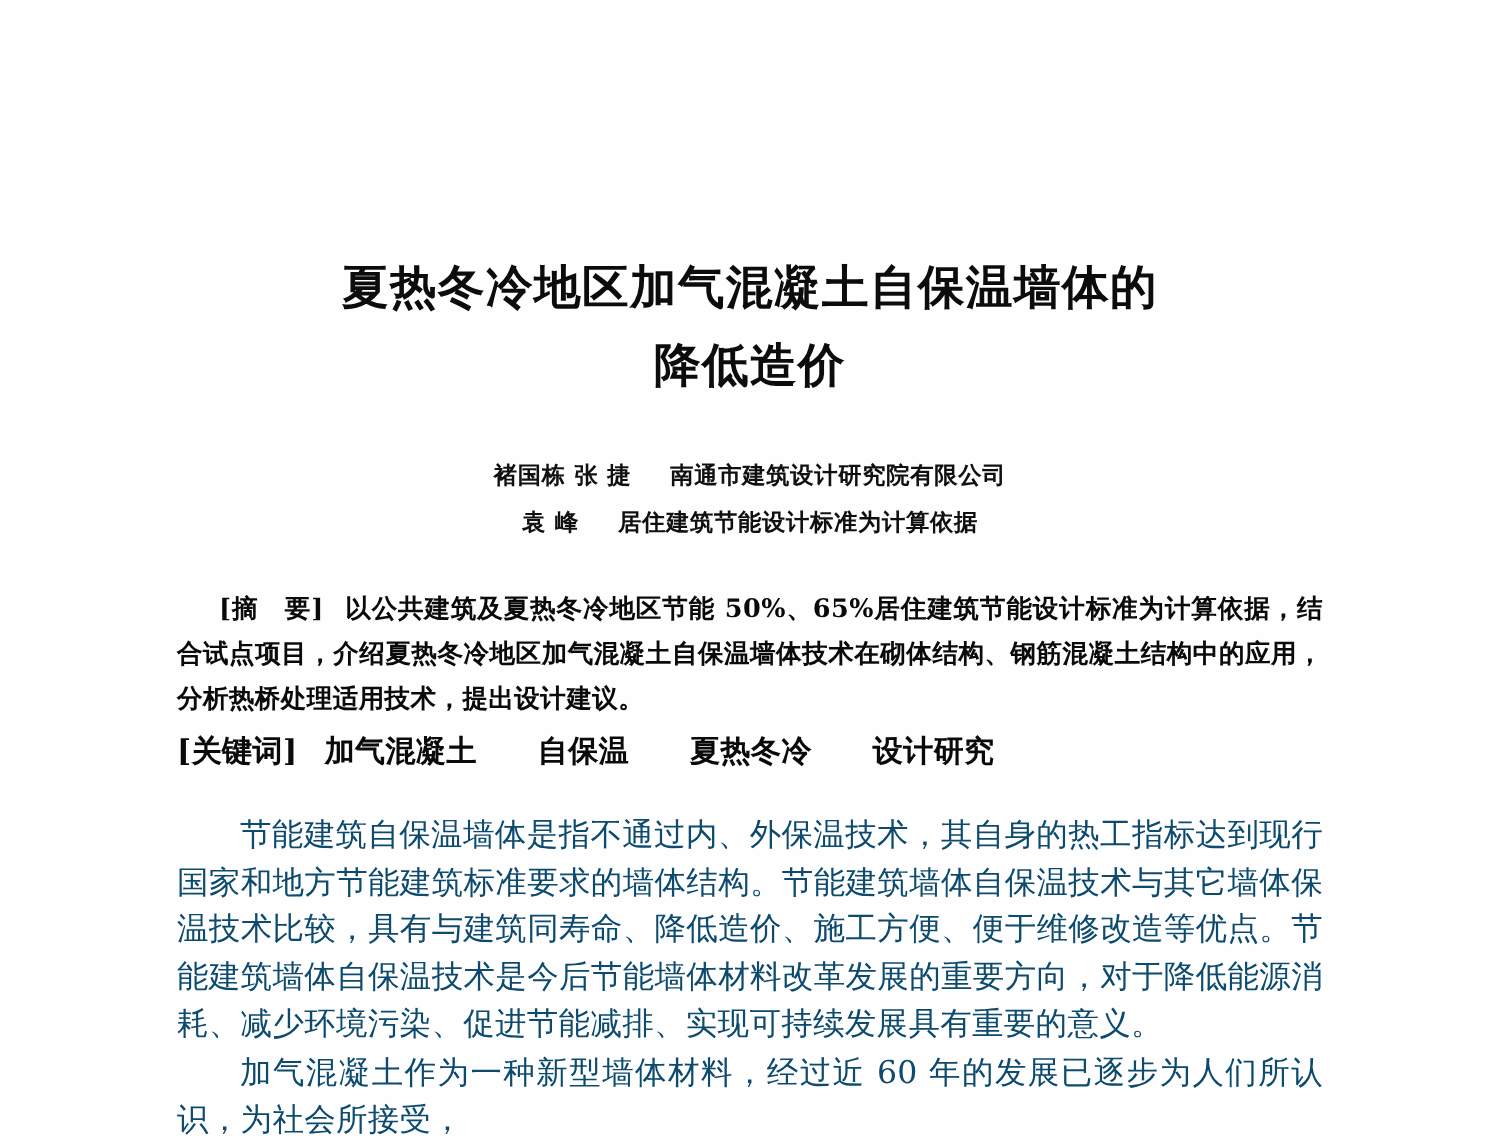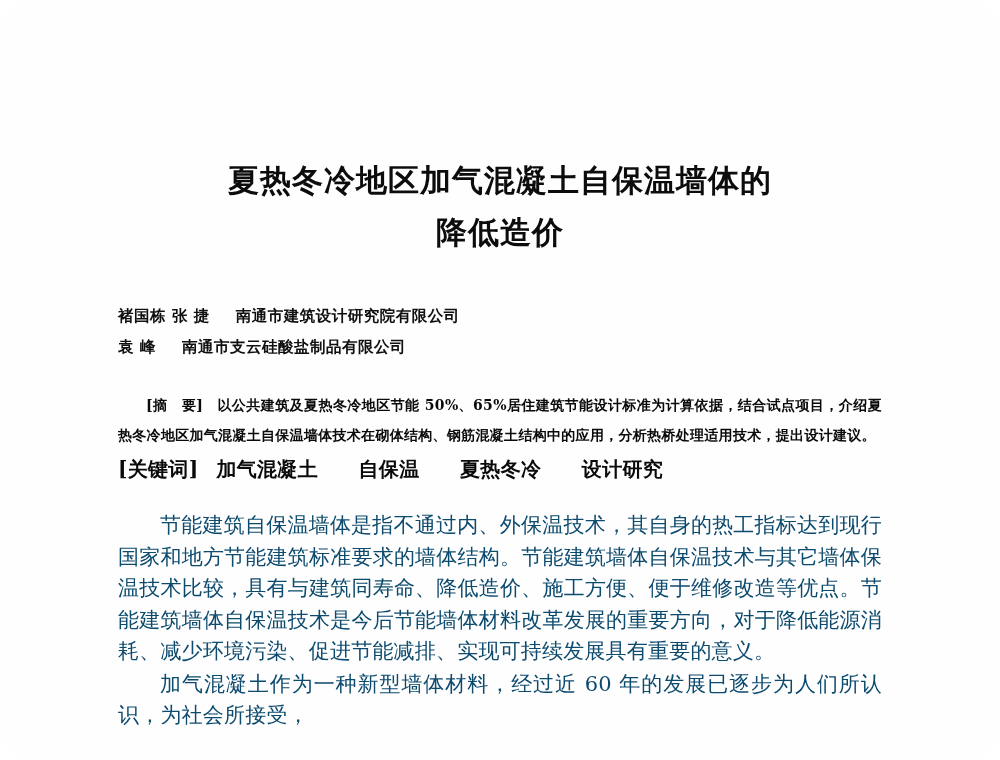--- a/index.html
+++ b/index.html
@@ -13,51 +13,52 @@
     overflow: hidden;
     font-family: "DejaVu Serif", "Liberation Serif", serif;
     color: #0a0a0a;
   }
   .page {
     position: relative;
     width: 1000px;
     height: 760px;
     background: #fefefe;
     box-sizing: border-box;
-    padding: 4px 118px;
+    padding: 16px 118px;
     border-radius: 31px;
   }
   .title-block {
     padding-top: 150px;
     text-align: center;
   }
   .title-line {
     font-size: 31px;
     font-weight: 700;
     letter-spacing: 1px;
     line-height: 52px;
     color: #0c0c0c;
   }
   .authors {
-    margin-top: 42px;
+    margin-top: 31px;
+    text-align: center;
   }
   .author-line {
     font-size: 15.5px;
     font-weight: 700;
     line-height: 31px;
     letter-spacing: 0.5px;
     color: #101010;
   }
   .author-line .sp-wide {
     display: inline-block;
     width: 26px;
   }
   .abstract {
     margin-top: 28px;
-    font-size: 14px;
+    font-size: 17px;
     font-weight: 700;
     line-height: 30px;
     text-align: justify;
     text-justify: inter-ideograph;
     letter-spacing: 0.3px;
   }
   .abstract .lead {
     display: inline-block;
     width: 28px;
   }
@@ -104,21 +105,21 @@
   <div class="title-block">
     <div class="title-line">夏热冬冷地区加气混凝土自保温墙体的</div>
     <div class="title-line">降低造价</div>
   </div>
 
   <div class="authors">
     <div class="author-line">
       <span>褚国栋    张    捷</span><span class="sp-wide"></span><span>南通市建筑设计研究院有限公司</span>
     </div>
     <div class="author-line">
-      <span>袁    峰</span><span class="sp-wide"></span><span>南通市支云硅酸盐制品有限公司</span>
+      <span>袁    峰</span><span class="sp-wide"></span><span>居住建筑节能设计标准为计算依据</span>
     </div>
   </div>
 
   <div class="abstract">
     <span class="lead"></span><span class="tag">[摘　要]</span><span class="tag-gap"></span><span>以公共建筑及夏热冬冷地区节能 50%、65%居住建筑节能设计标准为计算依据，结合试点项目，介绍夏热冬冷地区加气混凝土自保温墙体技术在砌体结构、钢筋混凝土结构中的应用，分析热桥处理适用技术，提出设计建议。</span>
   </div>
 
   <div class="keywords">
     <span class="lead"></span><span class="tag">[关键词]</span><span class="kw-gap"></span><span>加气混凝土　　自保温　　夏热冬冷　　设计研究</span>
   </div>

